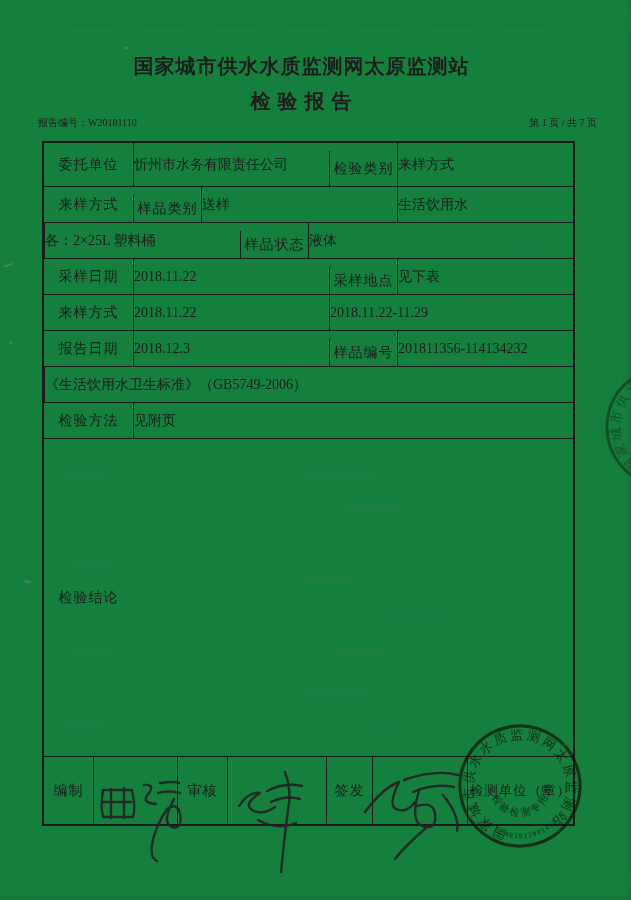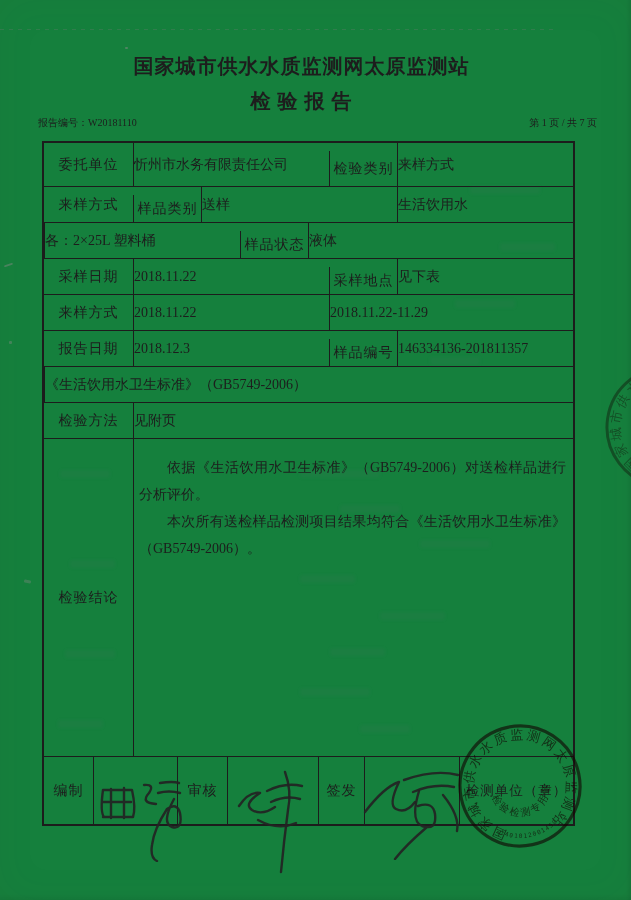--- a/index.html
+++ b/index.html
@@ -39,21 +39,21 @@
   .w1{width:89px;}.w2{width:196px;}.w3{width:68px;margin-top:8px;}.w4{flex:1;}
   .h1{height:43px;}.hn{height:36px;font-family:Liberation Serif, serif;}.hb{height:36px;}
   .concl-row{height:318px;align-items:stretch;}
   .concl-lab{width:89px;display:flex;align-items:center;justify-content:center;
     font-size:14px;letter-spacing:1px;}
   .concl-body{flex:1;border-left:1.7px solid #1c1c1c;box-sizing:border-box;
     padding:15px 7px 0 5px;font-size:14px;line-height:27px;text-align:justify;}
   .concl-body p{margin:0;text-indent:2em;}
   .sign-row{height:68px;}
   .sw1{width:49px;}.sw2{width:84px;}.sw3{width:50px;}.sw4{width:91px;}
-  .sw5{width:46px;}.sw6{width:95px;}.sw7{flex:1;justify-content:center;font-size:13.5px;}
+  .sw5{width:46px;margin-left:8px;}.sw6{width:95px;}.sw7{flex:1;justify-content:center;font-size:13.5px;}
 
   .sig{position:absolute;}
   .sig path{fill:none;stroke:#232323;stroke-width:2.4;stroke-linecap:round;
     stroke-linejoin:round;opacity:.92;}
 
   .stamp{position:absolute;mix-blend-mode:multiply;}
   .stamp-main{left:450px;top:716px;opacity:.8;}
   .stamp-edge{left:597px;top:357px;opacity:.5;}
 </style>
 </head>
@@ -118,37 +118,33 @@
     </div>
     <div class="row hn">
       <div class="c lab w1">来样方式</div>
       <div class="c val w2 bl">2018.11.22</div>
       <div class="c val w4 bl">2018.11.22-11.29</div>
     </div>
     <div class="row hn">
       <div class="c lab w1">报告日期</div>
       <div class="c val w2 bl">2018.12.3</div>
       <div class="c lab w3 bl">样品编号</div>
-      <div class="c val w4 bl">146334136-201811357</div>
+      <div class="c val w4 bl">201811356-114134232</div>
     </div>
 
     <div class="row hb">
       <div class="c val bl" style="flex:1">《生活饮用水卫生标准》（GB5749-2006）</div>
     </div>
     <div class="row hb">
       <div class="c lab w1">检验方法</div>
       <div class="c val bl" style="flex:1">见附页</div>
     </div>
 
     <div class="row concl-row">
       <div class="concl-lab">检验结论</div>
-      <div class="concl-body">
-        <p>依据《生活饮用水卫生标准》（GB5749-2006）对送检样品进行分析评价。</p>
-        <p>本次所有送检样品检测项目结果均符合《生活饮用水卫生标准》（GB5749-2006）。</p>
-      </div>
     </div>
 
     <div class="row sign-row">
       <div class="c lab sw1">编制</div>
       <div class="c sw2 bl"></div>
       <div class="c lab sw3 bl">审核</div>
       <div class="c sw4 bl"></div>
       <div class="c lab sw5 bl">签发</div>
       <div class="c sw6 bl"></div>
       <div class="c lab sw7 bl">检测单位（章）</div>

